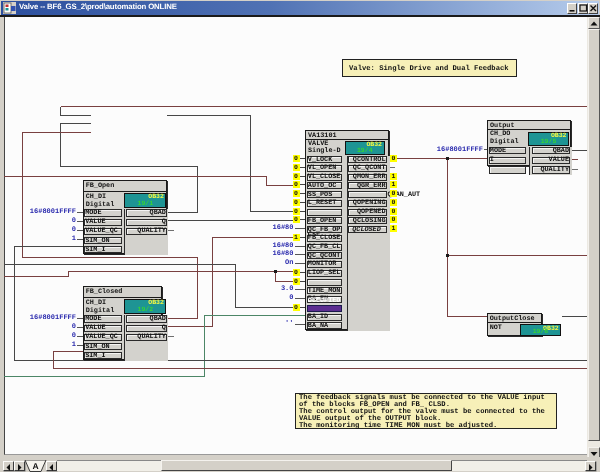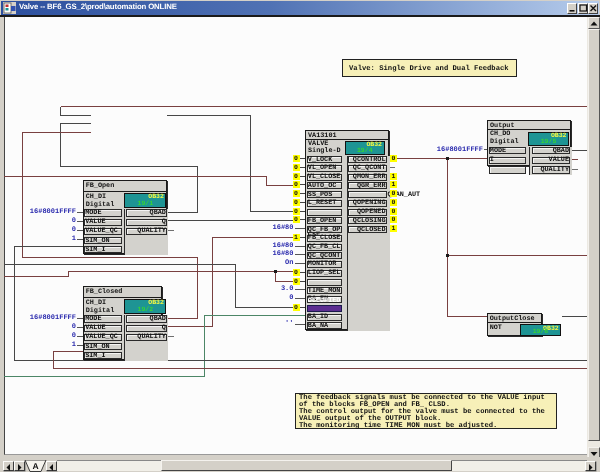--- a/index.html
+++ b/index.html
@@ -229,21 +229,21 @@
       <div class="bt" style="left:41.5px;top:52.12px;width:38px;text-align:right;">QGR_ERR</div>
       <div class="rb" style="left:41.5px;top:60.46px;width:39px;height:7px;"></div>
       <div class="bt" style="left:41.5px;top:60.86px;width:38px;text-align:right;padding-left:40px;">QMAN_AUT</div>
       <div class="rb" style="left:41.5px;top:69.2px;width:39px;height:7px;"></div>
       <div class="bt" style="left:41.5px;top:69.60000000000001px;width:38px;text-align:right;">QOPENING</div>
       <div class="rb" style="left:41.5px;top:77.94px;width:39px;height:7px;"></div>
       <div class="bt" style="left:41.5px;top:78.34px;width:38px;text-align:right;">QOPENED</div>
       <div class="rb" style="left:41.5px;top:86.68px;width:39px;height:7px;"></div>
       <div class="bt" style="left:41.5px;top:87.08000000000001px;width:38px;text-align:right;">QCLOSING</div>
       <div class="rb" style="left:41.5px;top:95.42px;width:39px;height:7px;"></div>
-      <div class="bt" style="left:41.5px;top:95.82000000000001px;width:38px;text-align:right;">QCLOSED</div>
+      <div class="bt" style="left:41.5px;top:95.82000000000001px;width:38px;text-align:center;font-style:italic;">QCLOSED</div>
     </div>
     <div class="blk" style="left:487px;top:120px;width:84px;height:46px">
       <div class="hdr" style="height:9px">Output</div>
       <div class="bt" style="left:2px;top:10px;">CH_DO</div>
       <div class="bt" style="left:2px;top:18px;">Digital</div>
       <div class="badge" style="left:40px;top:10.5px;width:41px;height:14.5px">
         <div class="ob">OB32</div>
         <div class="sn">19/5</div>
       </div>
       <div class="col2" style="left:40.5px;top:26px;width:43.5px;height:28px"></div>

